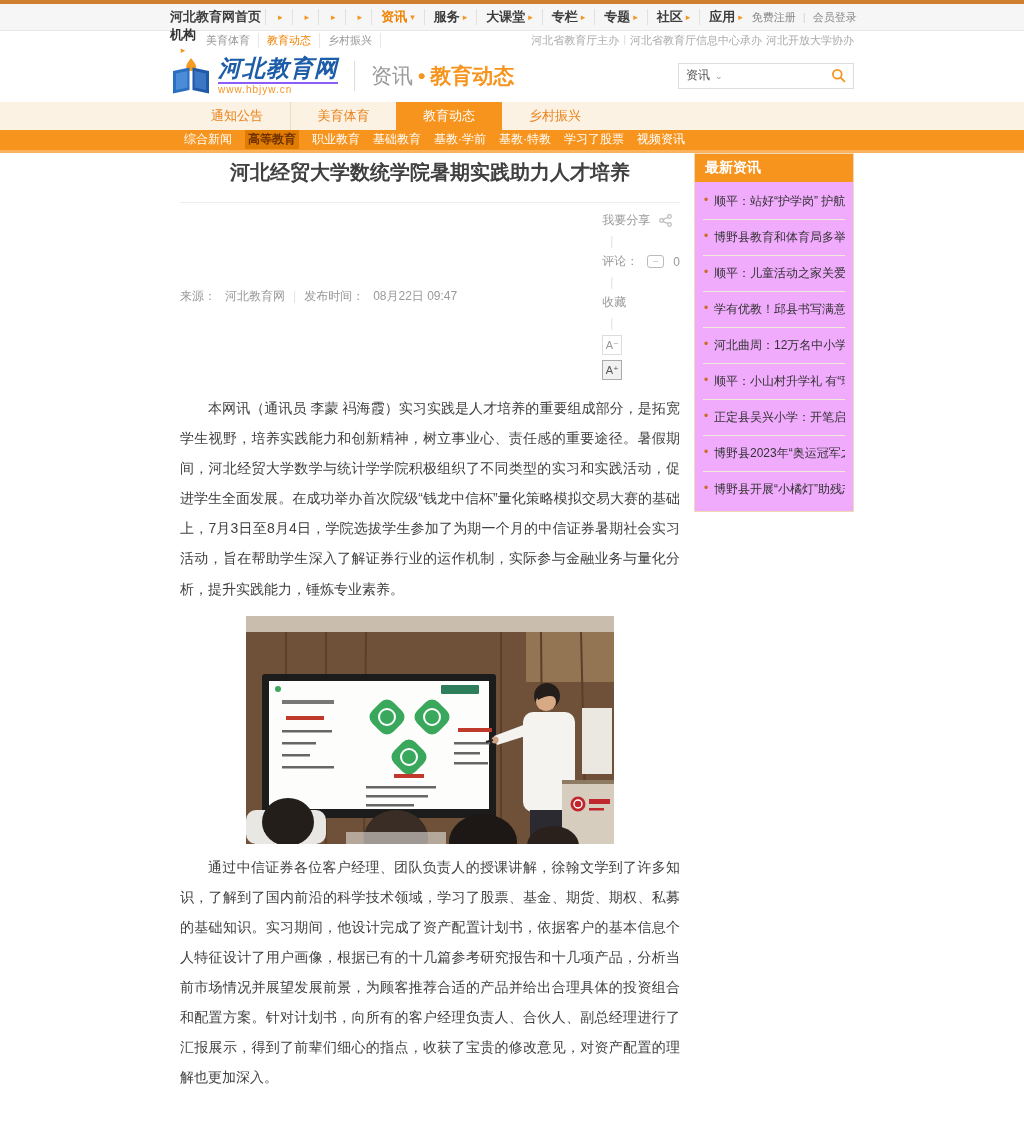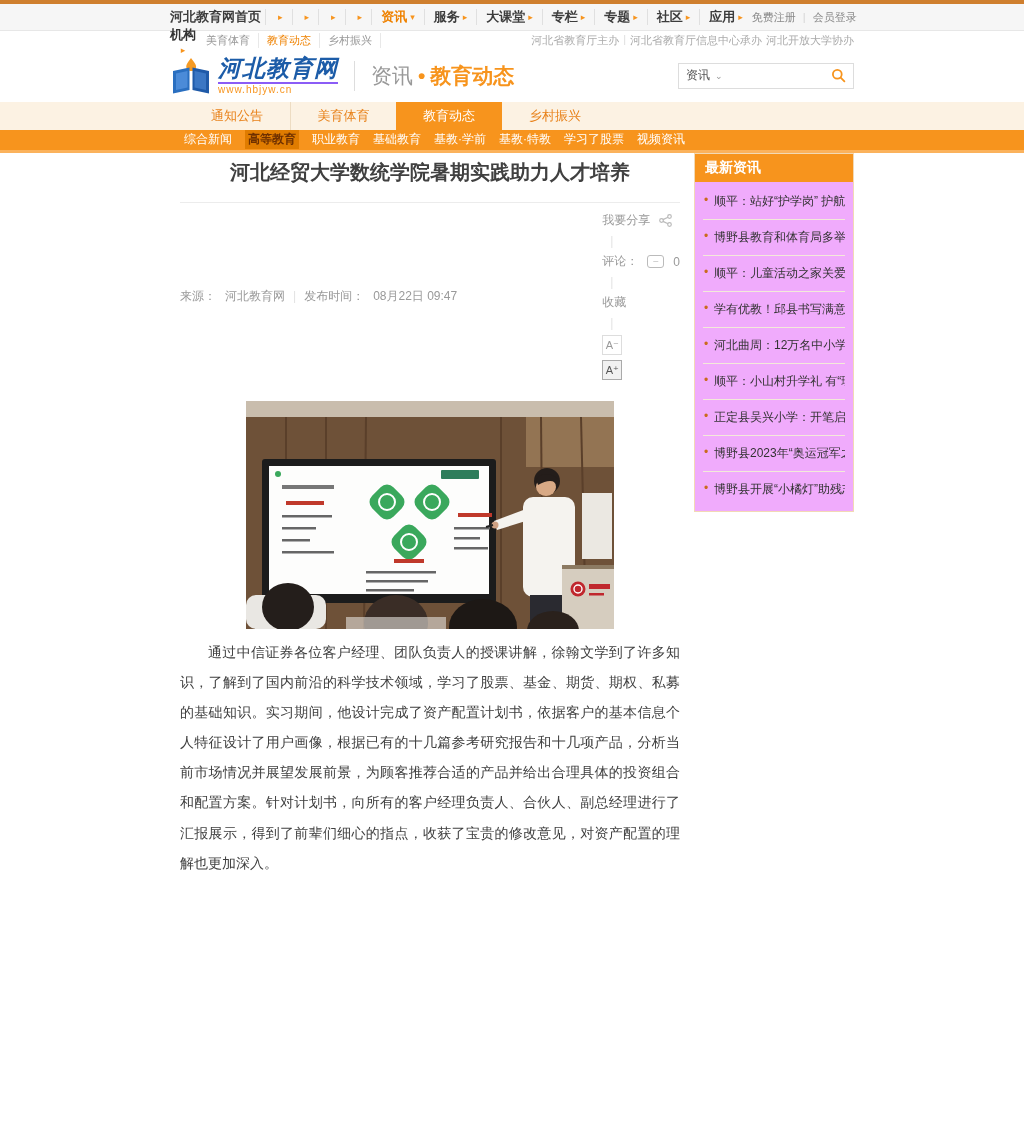--- a/index.html
+++ b/index.html
@@ -266,20 +266,21 @@
           </span>
           <span class="msep">|</span>
           <span class="meta-item">收藏</span>
           <span class="msep">|</span>
           <span class="font-btn">A⁻</span>
           <span class="font-btn plus">A⁺</span>
         </span>
       </div>
 
       <div class="article-body">
+        <p>本网讯（通讯员 李蒙 祃海霞）实习实践是人才培养的重要组成部分，是拓宽学生视野，培养实践能力和创新精神，树立事业心、责任感的重要途径。暑假期间，河北经贸大学数学与统计学学院积极组织了不同类型的实习和实践活动，促进学生全面发展。在成功举办首次院级“钱龙中信杯”量化策略模拟交易大赛的基础上，7月3日至8月4日，学院选拔学生参加了为期一个月的中信证券暑期社会实习活动，旨在帮助学生深入了解证券行业的运作机制，实际参与金融业务与量化分析，提升实践能力，锤炼专业素养。</p>
 
         <svg class="photo" width="368" height="228" viewBox="0 0 368 228">
           <rect width="368" height="228" fill="#6e5138"></rect>
           <rect width="368" height="16" fill="#c9bdad"></rect>
           <rect x="280" y="16" width="88" height="50" fill="#937453"></rect>
           <g stroke="#5a3f2a" stroke-width="2">
             <line x1="40" y1="16" x2="40" y2="228"></line>
               <line x1="80" y1="16" x2="80" y2="228"></line>
             <line x1="120" y1="16" x2="118" y2="228"></line>
               <line x1="255" y1="16" x2="255" y2="228"></line>

